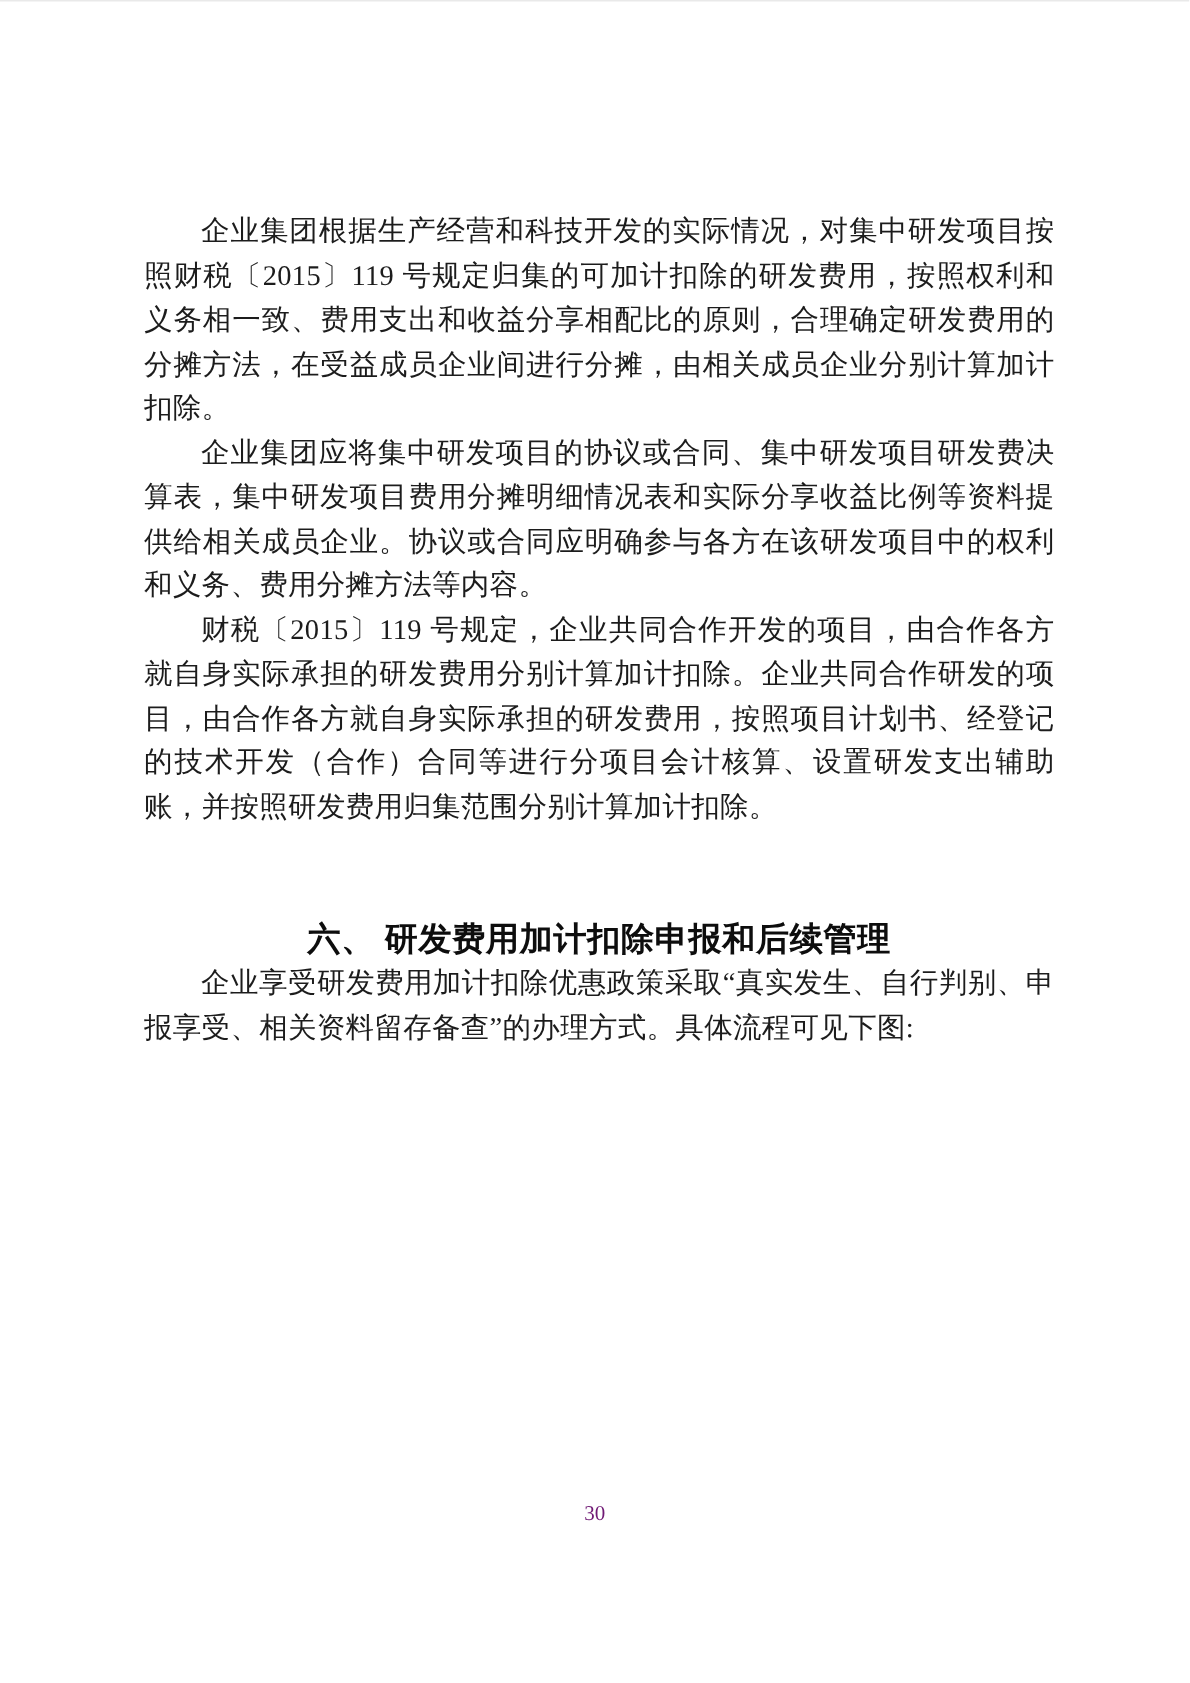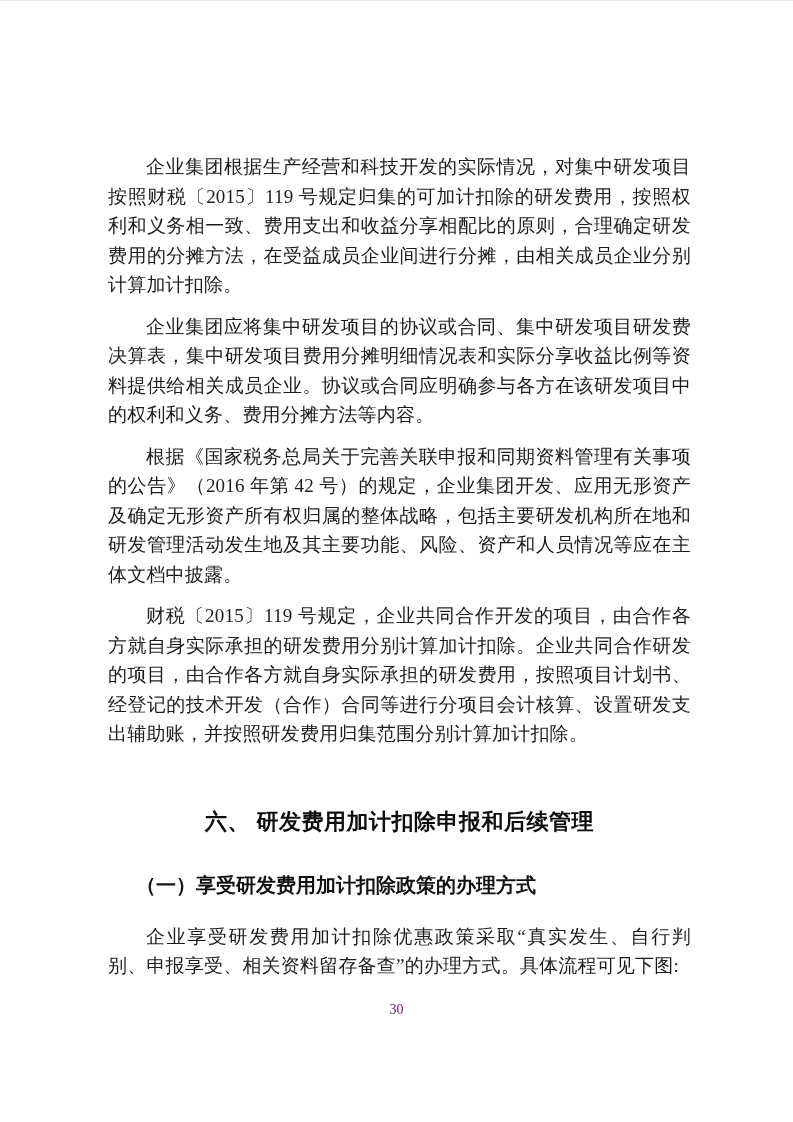--- a/index.html
+++ b/index.html
@@ -17,21 +17,21 @@
     font-family: "Liberation Serif", "DejaVu Serif", serif;
     color: #1c1c1c;
   }
   .content {
     position: absolute;
     left: 96px;
     top: 139px;
     width: 607px;
   }
   .body-p {
-    margin: 12px;
+    margin: 0;
     font-size: 19px;
     line-height: 29.5px;
     text-align: justify;
     text-indent: 2em;
     letter-spacing: 0.2px;
     color: #1c1c1c;
     font-family: "Liberation Serif", "DejaVu Serif", serif;
   }
   .h-sub {
     margin: 42px 0 18px 0;
@@ -69,27 +69,25 @@
 </head>
 <body>
 
 <div class="page">
   <div class="content">
 
     <p class="body-p">企业集团根据生产经营和科技开发的实际情况，对集中研发项目按照财税〔2015〕119 号规定归集的可加计扣除的研发费用，按照权利和义务相一致、费用支出和收益分享相配比的原则，合理确定研发费用的分摊方法，在受益成员企业间进行分摊，由相关成员企业分别计算加计扣除。</p>
 
     <p class="body-p">企业集团应将集中研发项目的协议或合同、集中研发项目研发费决算表，集中研发项目费用分摊明细情况表和实际分享收益比例等资料提供给相关成员企业。协议或合同应明确参与各方在该研发项目中的权利和义务、费用分摊方法等内容。</p>
 
-    <p class="body-p">根据《国家税务总局关于完善关联申报和同期资料管理有关事项的公告》（2016 年第 42 号）的规定，企业集团开发、应用无形资产及确定无形资产所有权归属的整体战略，包括主要研发机构所在地和研发管理活动发生地及其主要功能、风险、资产和人员情况等应在主体文档中披露。</p>
 
 
     <p class="body-p">财税〔2015〕119 号规定，企业共同合作开发的项目，由合作各方就自身实际承担的研发费用分别计算加计扣除。企业共同合作研发的项目，由合作各方就自身实际承担的研发费用，按照项目计划书、经登记的技术开发（合作）合同等进行分项目会计核算、设置研发支出辅助账，并按照研发费用归集范围分别计算加计扣除。</p>
 
     <h2 class="h-main">六、 研发费用加计扣除申报和后续管理</h2>
 
-    <h3 class="h-sub second">（一）享受研发费用加计扣除政策的办理方式</h3>
 
     <p class="body-p">企业享受研发费用加计扣除优惠政策采取“真实发生、自行判别、申报享受、相关资料留存备查”的办理方式。具体流程可见下图:</p>
 
   </div>
 
   <div class="page-number">30</div>
 </div>
 
 </body></html>

